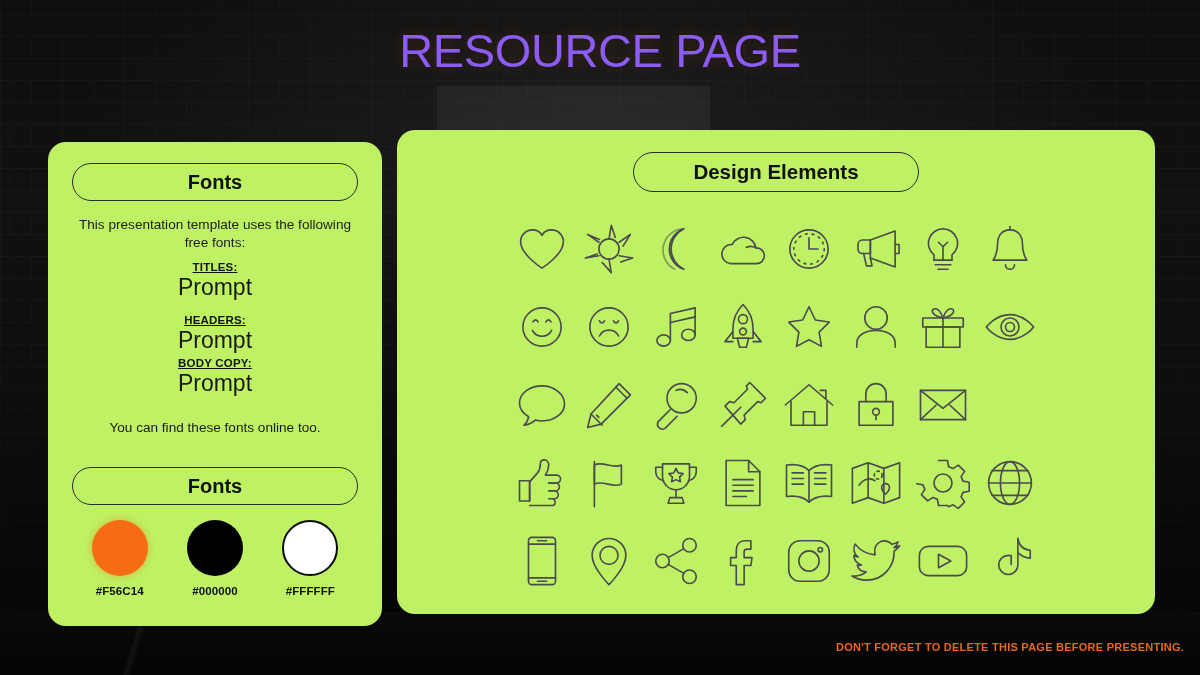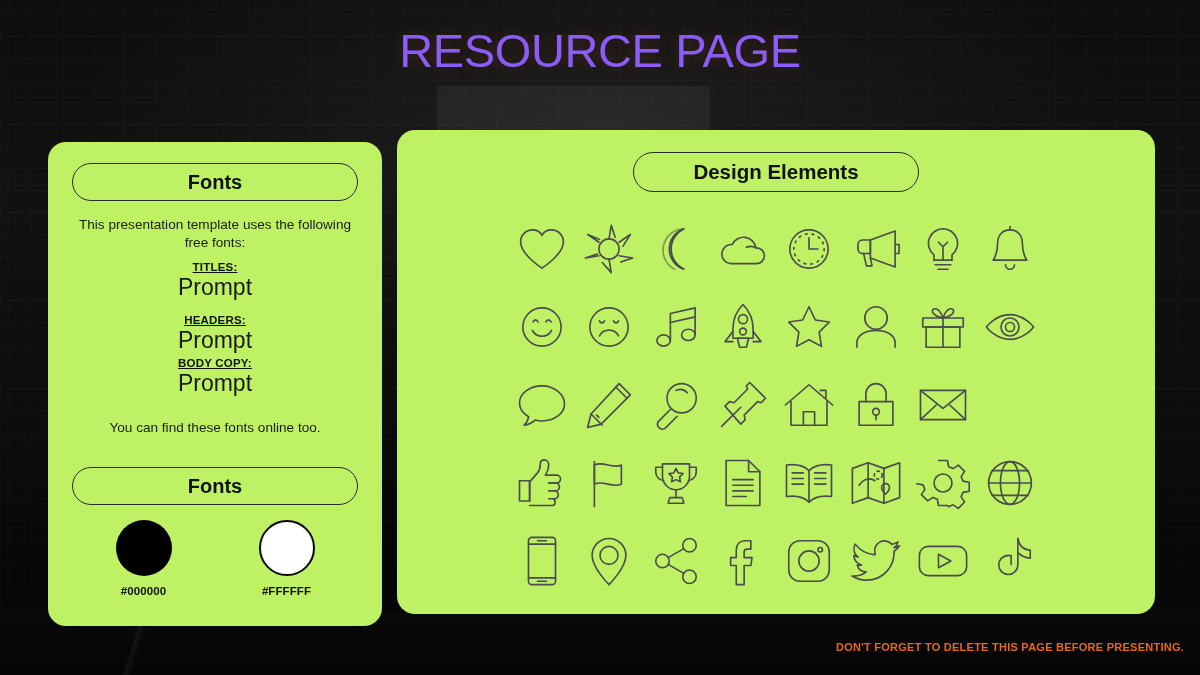--- a/index.html
+++ b/index.html
@@ -274,20 +274,24 @@
     </div>
 
     <div id="fonts-outro">You can find these fonts online too.</div>
 
     <div id="colors-pill" class="pill">
       <span>Fonts</span>
     </div>
 
     <div id="swatches">
       <div class="swatch">
+        <div class="dot dot-orange"></div>
+        <div class="hex">#F56C14</div>
+      </div>
+      <div class="swatch">
         <div class="dot dot-black"></div>
         <div class="hex">#000000</div>
       </div>
       <div class="swatch">
         <div class="dot dot-white"></div>
         <div class="hex">#FFFFFF</div>
       </div>
     </div>
   </div>
 

